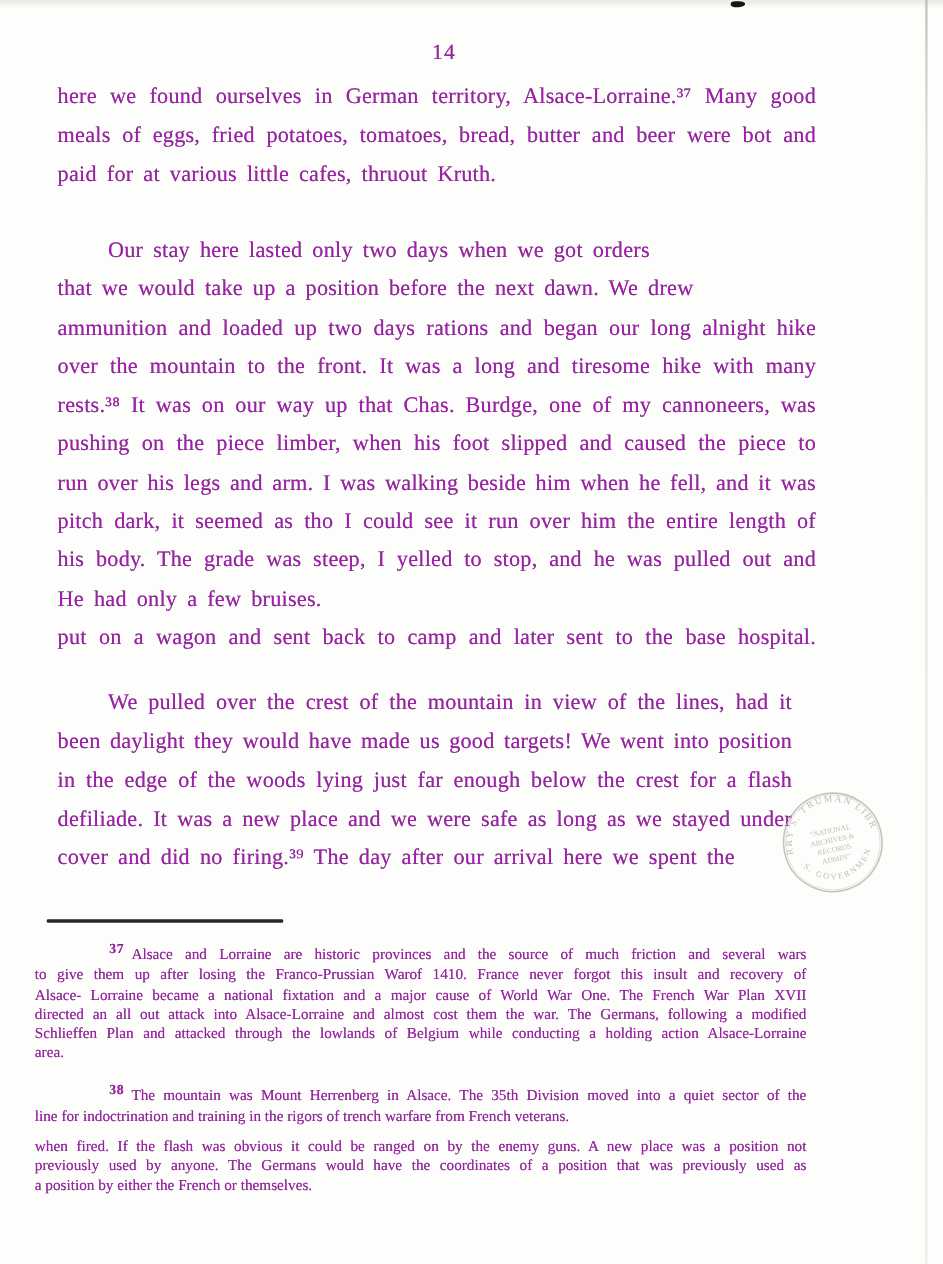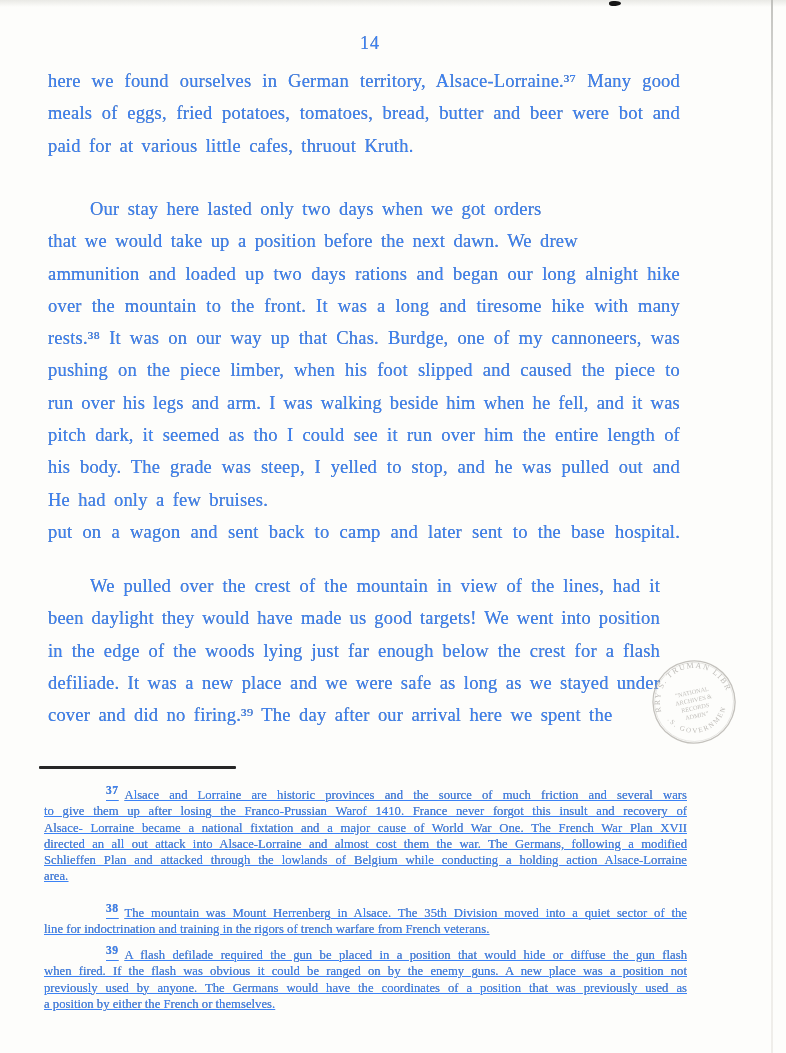--- a/index.html
+++ b/index.html
@@ -1,33 +1,33 @@
 <!DOCTYPE html>
 <html><head>
 <meta charset="utf-8">
 <style>
   html,body{margin:0;padding:0;}
   body{width:786px;height:1053px;background:#fdfdfb;overflow:hidden;}
   .page{position:relative;width:786px;height:1053px;background:#fdfdfb;
-        font-family:"Liberation Serif","DejaVu Serif",serif;color:#3b82f6;}
+        font-family:"Liberation Serif","DejaVu Serif",serif;color:#a21caf;}
   .txt{text-shadow:0 0 .4px rgba(10,10,10,.55);}
   .page-number{position:absolute;top:33px;left:340px;width:60px;text-align:center;
         font-size:18px;letter-spacing:1px;}
   .para{position:absolute;left:48px;width:632px;font-size:18.5px;line-height:32.3px;
         letter-spacing:.2px;}
   .p1{top:65px;}
   .p2{top:193px;}
   .p3{top:570px;width:612px;}
   .line{white-space:nowrap;}
   .jl{text-align:justify;text-align-last:justify;}
   .indent{padding-left:42px;}
   .loose{word-spacing:3.5px;}
   .separator{position:absolute;top:766px;left:39px;width:197px;height:3px;
         background:#262626;border-radius:1px;}
-  .footnote{position:absolute;left:44px;width:643px;font-size:12.7px;line-height:16.3px;text-decoration:underline;}
+  .footnote{position:absolute;left:29px;width:643px;font-size:12.7px;line-height:16.3px;}
   .fn37{top:787px;}
   .fn38{top:905px;}
   .fn39{top:947px;}
   .fn-first{padding-left:62px;}
   .fn-marker{font-size:11.5px;position:relative;top:-5px;margin-right:6px;
         font-weight:600;letter-spacing:.5px;}
   .stamp{position:absolute;left:648px;top:656px;}
   .scan-mark{position:absolute;left:609px;top:1px;width:12px;height:5px;
         background:#161616;border-radius:40% 60% 50% 50%;transform:rotate(-4deg);}
   .edge-line{position:absolute;left:771px;top:0;width:2px;height:1053px;
@@ -89,23 +89,20 @@
   </div>
 
   <div class="footnote fn38">
     <div class="line jl fn-first txt">
       <span class="fn-marker">38</span><span>The mountain was Mount Herrenberg in Alsace. The 35th Division moved into a quiet sector of the</span>
     </div>
     <div class="line txt">line for indoctrination and training in the rigors of trench warfare from French veterans.</div>
   </div>
 
   <div class="footnote fn39">
-    <div class="line jl fn-first txt">
-      <span class="fn-marker">39</span><span>A flash defilade required the gun be placed in a position that would hide or diffuse the gun flash</span>
-    </div>
     <div class="line jl txt">when fired. If the flash was obvious it could be ranged on by the enemy guns. A new place was a position not</div>
     <div class="line jl txt">previously used by anyone. The Germans would have the coordinates of a position that was previously used as</div>
     <div class="line txt">a position by either the French or themselves.</div>
   </div>
 
   <svg class="stamp" width="92" height="92" viewBox="0 0 92 92" font-family="Liberation Serif, DejaVu Serif, serif">
     <g transform="rotate(-12 46 46)" opacity="0.72">
       <circle cx="46" cy="46" r="41" fill="none" stroke="#aeaba5" stroke-width="1.3"></circle>
       <circle cx="46" cy="46" r="39.5" fill="none" stroke="#c6c3bd" stroke-width="0.5"></circle>
       <defs>

